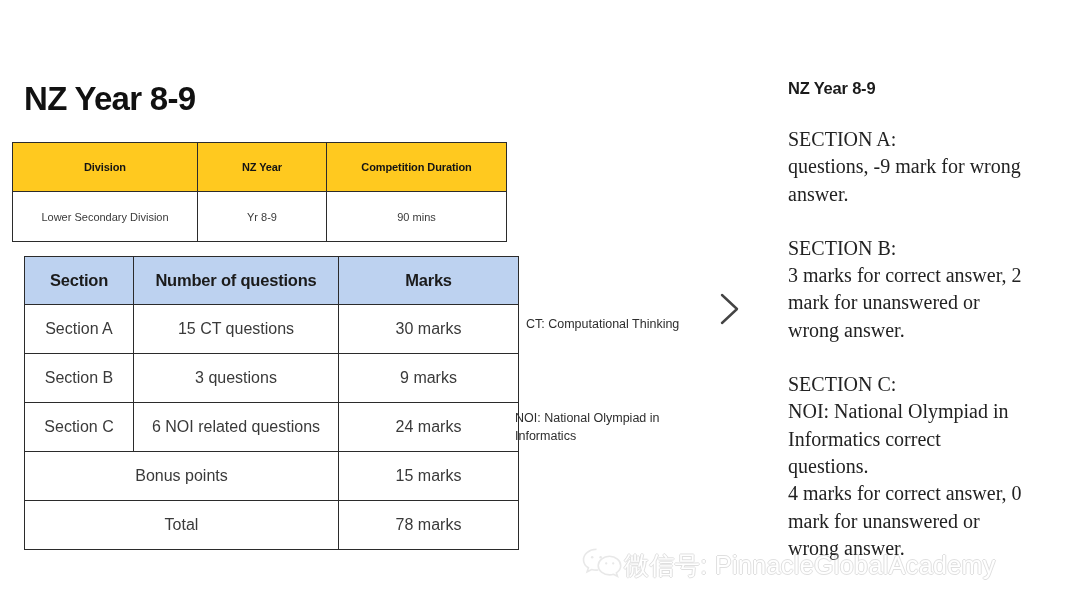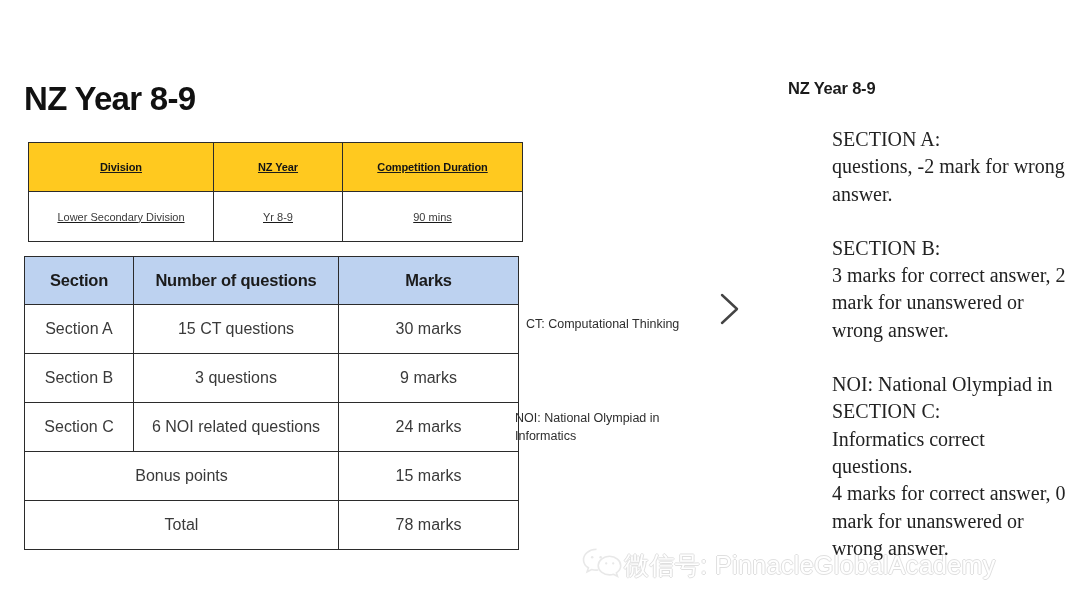--- a/index.html
+++ b/index.html
@@ -45,24 +45,23 @@
   }
   .grid td, .grid th {
     border: 1.6px solid #2b2b2b;
     text-align: center;
     vertical-align: middle;
     padding: 0;
   }
 
   
   #division-table {
-    left: 28px;
+    left: 12px;
     top: 142px;
     width: 494px;
-    text-decoration: underline;
   }
   #division-table col.c1 { width: 185px; }
   #division-table col.c2 { width: 129px; }
   #division-table col.c3 { width: 180px; }
   #division-table th {
     background: #FFC91F;
     height: 48px;
     font-size: 11px;
     font-weight: bold;
     letter-spacing: -0.1px;
@@ -141,21 +140,21 @@
     left: 0;
     top: 126px;
     width: 262px;
     font-family: "Liberation Serif", serif;
     font-size: 20px;
     line-height: 27.3px;
     color: #222222;
   }
   #right-body .para { margin: 0 0 27px 0; }
   #right-body .para:last-child { margin-bottom: 0; }
-  #right-body .line { display: block; white-space: pre; margin-left: 44px; }
+  #right-body .line { display: block; white-space: pre; }
 
   
   #watermark {
     position: absolute;
     left: 580px;
     top: 546px;
     display: flex;
     align-items: flex-end;
     gap: 0;
     opacity: 0.42;
@@ -251,34 +250,34 @@
   </svg>
 </div>
 
 <div id="right-pane">
   <div id="right-title">NZ Year 8-9</div>
 
   <div id="right-body">
 
     <div class="para">
       <span class="line">SECTION A:</span>
-      <span class="line">questions, -2 mark for wrong</span>
+      <span class="line">questions, -9 mark for wrong</span>
       <span class="line">answer.</span>
     </div>
 
     <div class="para">
       <span class="line">SECTION B:</span>
       <span class="line">3 marks for correct answer, 2</span>
       <span class="line">mark for unanswered or</span>
       <span class="line">wrong answer.</span>
     </div>
 
     <div class="para">
+      <span class="line">SECTION C:</span>
       <span class="line">NOI: National Olympiad in</span>
-      <span class="line">SECTION C:</span>
       <span class="line">Informatics correct</span>
       <span class="line">questions.</span>
       <span class="line">4 marks for correct answer, 0</span>
       <span class="line">mark for unanswered or</span>
       <span class="line">wrong answer.</span>
     </div>
 
   </div>
 </div>
 

